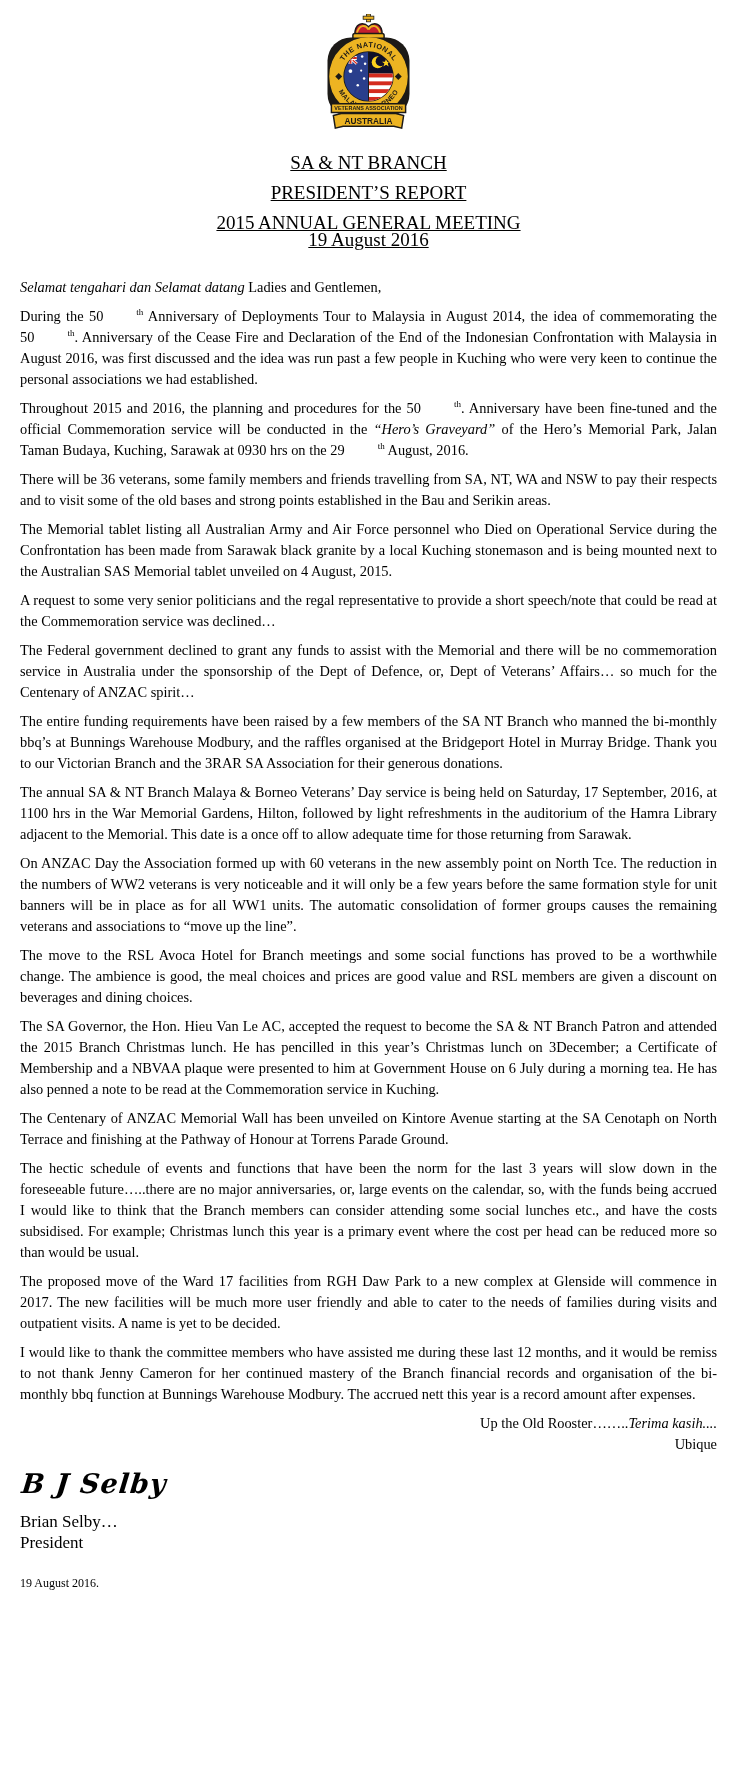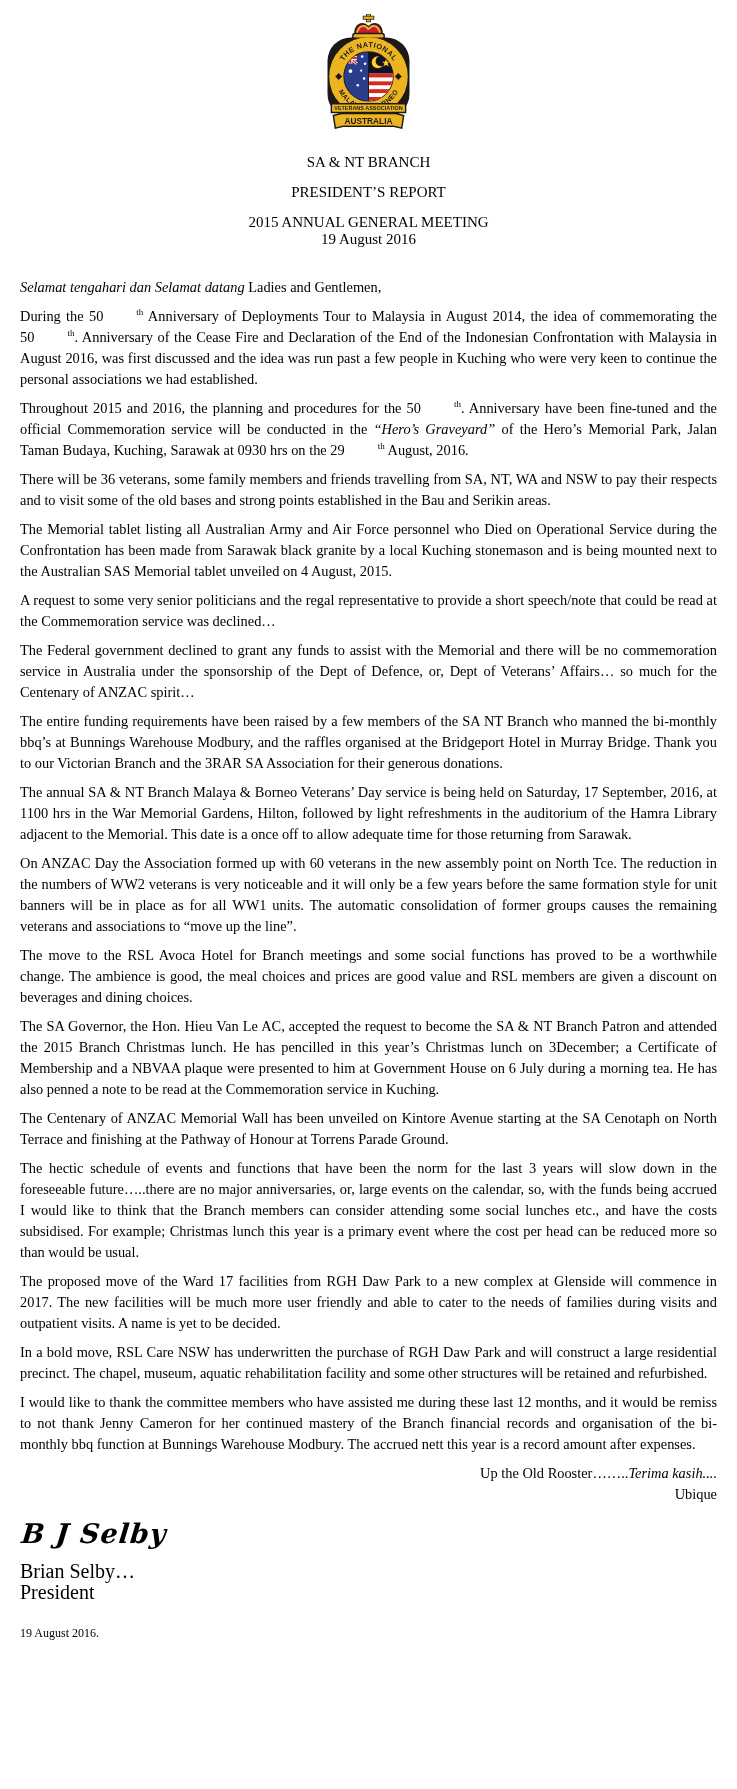--- a/index.html
+++ b/index.html
@@ -24,21 +24,22 @@
   .c-navy { fill: var(--canton_navy); }
   .c-stripe { fill: var(--stripe_red); }
   .c-yellow { fill: var(--star_yellow); }
   .s-gold-thin { stroke: var(--crest_gold); stroke-width: 1.5; fill: none; }
   .ring-text { font-family: "Liberation Sans", sans-serif; font-weight: bold; fill: var(--crest_black); letter-spacing: 0.5px; }
   .ink-text { font-family: "Liberation Sans", sans-serif; fill: var(--crest_black); }
 
   
   .headings { text-align: center; margin-top: 13px; }
   .h {
-    font-size: 15px; line-height: 17px;
+    font-size: 19px; line-height: 17px;
+    text-decoration: underline;
     margin-bottom: 13px;
   }
   .h.h-tight { margin-bottom: 0; }
   .h.h-sub { margin-bottom: 8px; }
 
   
   .body-text { margin-top: 29px; font-size: 14.4px; line-height: 21px; }
   .body-text p { text-align: justify; margin-bottom: 8px; }
   .body-text p.no-gap { margin-bottom: 0; text-align: right; }
   .it { font-style: italic; }
@@ -48,21 +49,21 @@
   .signature {
     margin-top: 12px;
     font-family: "DejaVu Serif", serif;
     font-style: italic; font-weight: bold;
     font-size: 27px; line-height: 34px;
     letter-spacing: 1px;
     transform: skewX(-6deg);
     transform-origin: left bottom;
     width: max-content;
   }
-  .sign-block { margin-top: 10px; font-size: 20px; line-height: 21px; }
+  .sign-block { margin-top: 10px; font-size: 17px; line-height: 21px; }
   .date-line { margin-top: 20px; font-size: 12px; line-height: 21px; text-align: left; }
 </style>
 </head>
 <body>
 
 <div class="page">
 
   <div class="crest-wrap">
     <svg width="137" height="123" viewBox="0 0 140 126" aria-hidden="true">
       <defs>
@@ -156,21 +157,20 @@
     <p><span>A request to some very senior politicians and the regal representative to provide a short speech/note that could be read at the Commemoration service was declined…</span></p>
     <p><span>The Federal government declined to grant any funds to assist with the Memorial and there will be no commemoration service in Australia under the sponsorship of the Dept of Defence, or, Dept of Veterans’ Affairs… so much for the Centenary of ANZAC spirit…</span></p>
     <p><span>The entire funding requirements have been raised by a few members of the SA NT Branch who manned the bi-monthly bbq’s at Bunnings Warehouse Modbury, and the raffles organised at the Bridgeport Hotel in Murray Bridge. Thank you to our Victorian Branch and the 3RAR SA Association for their generous donations.</span></p>
     <p><span>The annual SA &amp; NT Branch Malaya &amp; Borneo Veterans’ Day service is being held on Saturday, 17 September, 2016, at 1100 hrs in the War Memorial Gardens, Hilton, followed by light refreshments in the auditorium of the Hamra Library adjacent to the Memorial. This date is a once off to allow adequate time for those returning from Sarawak.</span></p>
     <p><span>On ANZAC Day the Association formed up with 60 veterans in the new assembly point on North Tce. The reduction in the numbers of WW2 veterans is very noticeable and it will only be a few years before the same formation style for unit banners will be in place as for all WW1 units. The automatic consolidation of former groups causes the remaining veterans and associations to “move up the line”.</span></p>
     <p><span>The move to the RSL Avoca Hotel for Branch meetings and some social functions has proved to be a worthwhile change. The ambience is good, the meal choices and prices are good value and RSL members are given a discount on beverages and dining choices.</span></p>
     <p><span>The SA Governor, the Hon. Hieu Van Le AC, accepted the request to become the SA &amp; NT Branch Patron and attended the 2015 Branch Christmas lunch. He has pencilled in this year’s Christmas lunch on 3December; a Certificate of Membership and a NBVAA plaque were presented to him at Government House on 6 July during a morning tea. He has also penned a note to be read at the Commemoration service in Kuching.</span></p>
     <p><span>The Centenary of ANZAC Memorial Wall has been unveiled on Kintore Avenue starting at the SA Cenotaph on North Terrace and finishing at the Pathway of Honour at Torrens Parade Ground.</span></p>
     <p><span>The hectic schedule of events and functions that have been the norm for the last 3 years will slow down in the foreseeable future…..there are no major anniversaries, or, large events on the calendar, so, with the funds being accrued I would like to think that the Branch members can consider attending some social lunches etc., and have the costs subsidised. For example; Christmas lunch this year is a primary event where the cost per head can be reduced more so than would be usual.</span></p>
     <p><span>The proposed move of the Ward 17 facilities from RGH Daw Park to a new complex at Glenside will commence in 2017. The new facilities will be much more user friendly and able to cater to the needs of families during visits and outpatient visits. A name is yet to be decided.</span></p>
-    <p><span>In a bold move, RSL Care NSW has underwritten the purchase of RGH Daw Park and will construct a large residential precinct. The chapel, museum, aquatic rehabilitation facility and some other structures will be retained and refurbished.</span></p>
     <p><span>I would like to thank the committee members who have assisted me during these last 12 months, and it would be remiss to not thank Jenny Cameron for her continued mastery of the Branch financial records and organisation of the bi-monthly bbq function at Bunnings Warehouse Modbury. The accrued nett this year is a record amount after expenses.</span></p>
 
     <p class="no-gap"><span>Up the Old Rooster……..</span><span class="it">Terima kasih....</span></p>
     <p class="no-gap">Ubique</p>
 
     <div class="signature">B J Selby</div>
 
     <div class="sign-block">
       <div>Brian Selby…</div>
       <div>President</div>

